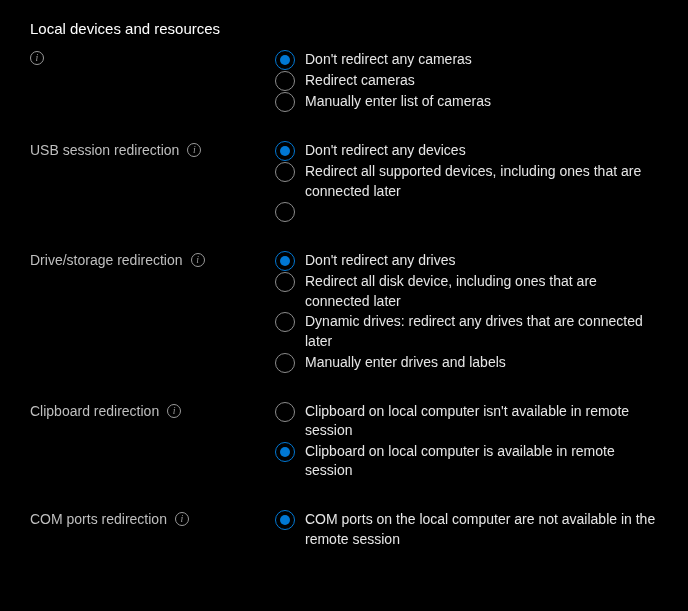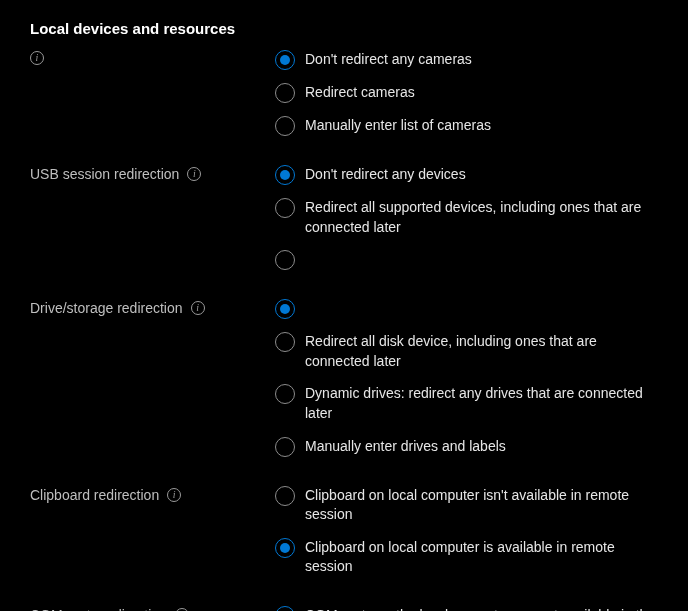--- a/index.html
+++ b/index.html
@@ -11,21 +11,21 @@
       background: #000;
       color: #fff;
       font-family: 'Segoe UI', Tahoma, sans-serif;
       font-size: 14px;
       width: 688px;
       height: 611px;
       padding: 20px 30px;
       overflow: hidden;
     }
     .section-title {
-      font-weight: 700;
+      font-weight: 400;
       font-size: 15px;
       color: #fff;
       margin-bottom: 12px;
     }
     .setting-group {
       display: flex;
       align-items: flex-start;
       margin-bottom: 28px;
     }
     .setting-label {
@@ -48,21 +48,20 @@
       font-size: 10px;
       color: #9a9a9a;
       font-style: italic;
       font-family: Georgia, serif;
       line-height: 1;
     }
     .radio-options {
       flex: 1;
       display: flex;
       flex-direction: column;
-      gap: 12px;
     }
     .radio-option {
       display: flex;
       align-items: flex-start;
       gap: 10px;
       cursor: pointer;
     }
     .radio-btn {
       width: 20px;
       height: 20px;
@@ -137,20 +136,21 @@
       </div>
     </div>
     <div class="setting-group">
       <div class="setting-label">
         <span>Drive/storage redirection</span>
         <span class="info-icon">i</span>
       </div>
       <div class="radio-options">
         <div class="radio-option">
           <div class="radio-btn selected"></div>
+          <div class="radio-label">Don't redirect any drives</div>
         </div>
         <div class="radio-option">
           <div class="radio-btn"></div>
           <div class="radio-label">Redirect all disk device, including ones that are connected later</div>
         </div>
         <div class="radio-option">
           <div class="radio-btn"></div>
           <div class="radio-label">Dynamic drives: redirect any drives that are connected later</div>
         </div>
         <div class="radio-option">

